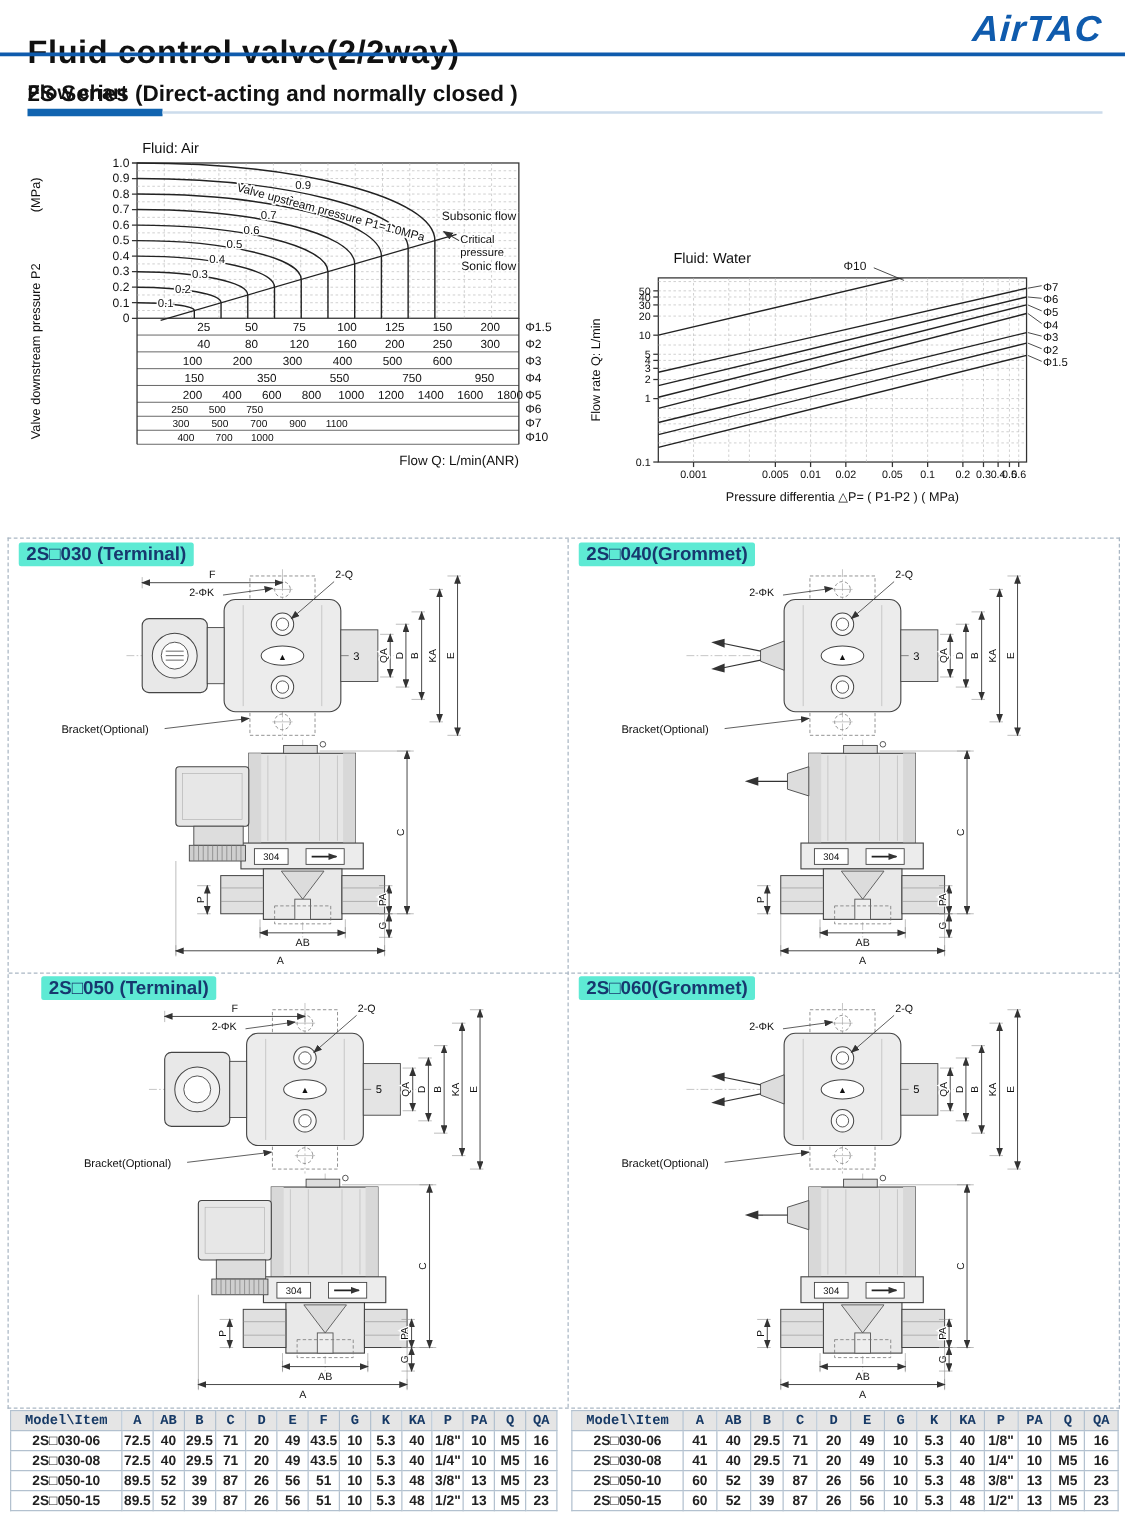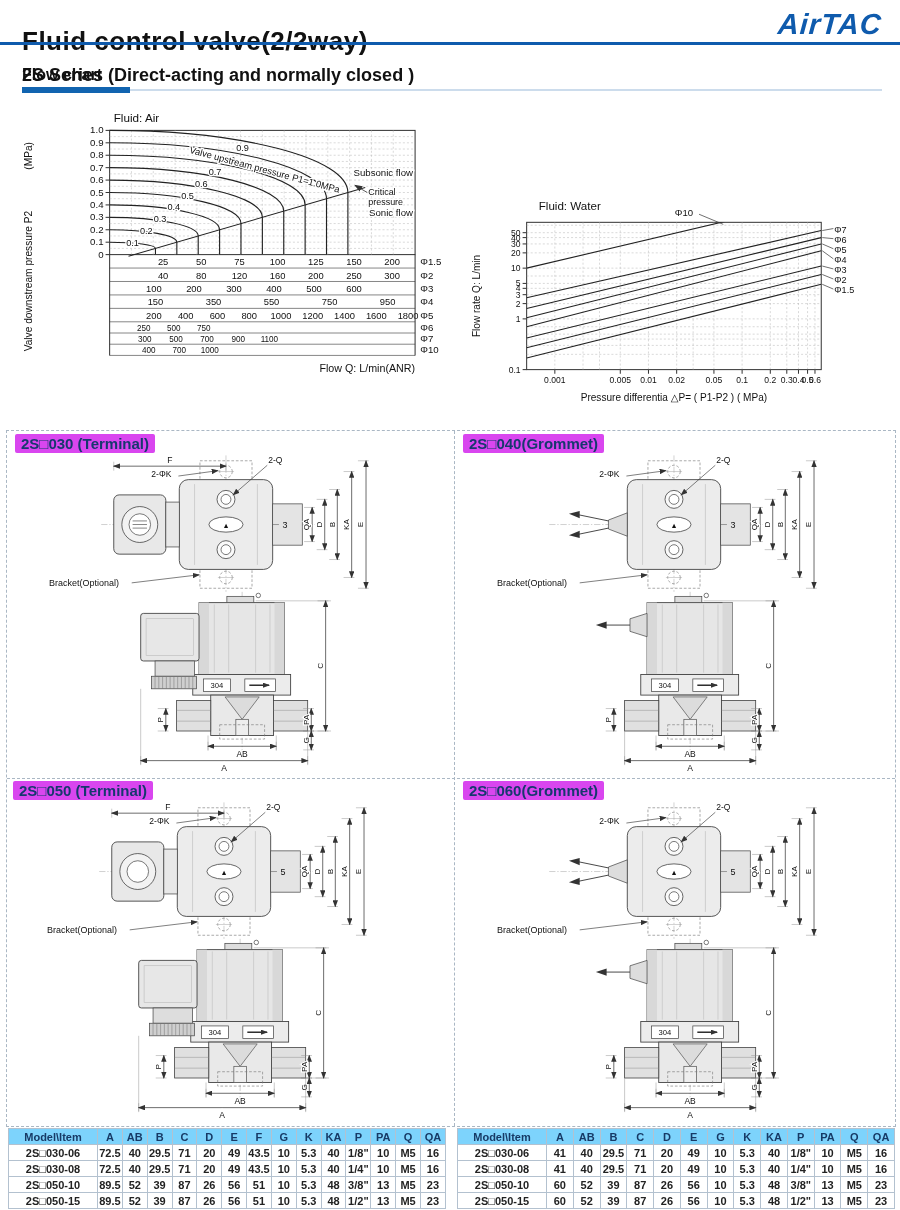--- a/index.html
+++ b/index.html
@@ -17,26 +17,26 @@
   .bar-light{position:absolute;left:108px;right:0;top:2px;height:2px;background:#ccdcec;}
   .chart-svg{position:absolute;}
   svg text{font-family:"Liberation Sans",sans-serif;fill:#111;}
   .halo{paint-order:stroke;stroke:#fff;stroke-width:2.5px;fill:#111;}
   .dims-grid{position:absolute;left:6px;top:430px;width:888px;height:695px;
              border:1px dashed #aab7c4;}
   .sep-v{position:absolute;left:447px;top:0;bottom:0;width:0;border-left:1px dashed #aab7c4;}
   .sep-h{position:absolute;left:0;right:0;top:347px;height:0;border-top:1px dashed #aab7c4;}
   .panel{position:absolute;width:434px;height:344px;}
   .panel-title{position:absolute;left:6px;top:2px;font-size:15px;font-weight:700;color:#17386e;
-               background:#d946ef;padding:1px 6px;border-radius:2px;}
+               background:#5eead4;padding:1px 6px;border-radius:2px;}
   .valve-svg{position:absolute;left:6px;top:18px;}
   .dim-table{position:absolute;top:1128px;border-collapse:collapse;table-layout:fixed;}
   .dim-table th,.dim-table td{border:1px solid #b3c1cf;font-size:11px;text-align:center;
       padding:1px 0;height:13px;white-space:nowrap;overflow:hidden;}
-  .dim-table th{background:#7dd3fc;color:#173a66;font-weight:700;}
+  .dim-table th{background:#e5e5e5;color:#173a66;font-weight:700;font-family:Liberation Mono, monospace;}
   .dim-table td{color:#222;font-weight:600;}
   .dim-table td.model{font-weight:700;}
   .markers{position:absolute;width:0;height:0;}
 </style>
 </head>
 <body>
 
 <div class="page">
   <h1 class="hdr-title">Fluid control valve(2/2way)</h1>
   <div class="logo">AirTAC</div>
@@ -553,21 +553,21 @@
           <line x1="215" y1="330" x2="291" y2="330" stroke="#333" stroke-width="0.8" marker-start="url(#arwR)" marker-end="url(#arw)"></line>
           <text x="253" y="342" text-anchor="middle" font-size="9.5" class="halo">AB</text>
           <line x1="180" y1="313" x2="180" y2="350" stroke="#888" stroke-width="0.5"></line>
           <line x1="326" y1="313" x2="326" y2="350" stroke="#888" stroke-width="0.5"></line>
           <line x1="180" y1="341" x2="180" y2="351" stroke="#888" stroke-width="0.5"></line>
           <line x1="326" y1="341" x2="326" y2="351" stroke="#888" stroke-width="0.5"></line>
           <line x1="180" y1="346" x2="326" y2="346" stroke="#333" stroke-width="0.8" marker-start="url(#arwR)" marker-end="url(#arw)"></line>
           <text x="253" y="358" text-anchor="middle" font-size="9.5" class="halo">A</text>
         </svg>
     </div>
-    <div class="panel" style="left:0;top:348px">
+    <div class="panel" style="left:20px;top:348px">
       <div class="panel-title">2S□050 (Terminal)</div>
       <svg id="valve-2" class="valve-svg" width="404" height="325" viewBox="0 0 450 362">
           <line x1="96" y1="83" x2="334" y2="83" stroke="#999" stroke-width="0.5" stroke-dasharray="7,2,1.5,2"></line>
           <line x1="235" y1="6" x2="235" y2="158" stroke="#999" stroke-width="0.5" stroke-dasharray="7,2,1.5,2"></line>
           <rect x="206" y="12" width="58" height="142" fill="none" stroke="#777" stroke-width="0.7" stroke-dasharray="3,2"></rect>
           <circle cx="235" cy="24" r="7" fill="none" stroke="#777" stroke-width="0.7" stroke-dasharray="3,2"></circle>
           <circle cx="235" cy="142" r="7" fill="none" stroke="#777" stroke-width="0.7" stroke-dasharray="3,2"></circle>
           <line x1="226" y1="24" x2="244" y2="24" stroke="#999" stroke-width="0.5"></line>
           <line x1="226" y1="142" x2="244" y2="142" stroke="#999" stroke-width="0.5"></line>
           <rect x="183" y="33" width="104" height="100" rx="10" fill="#ececec" stroke="#444" stroke-width="1"></rect>

